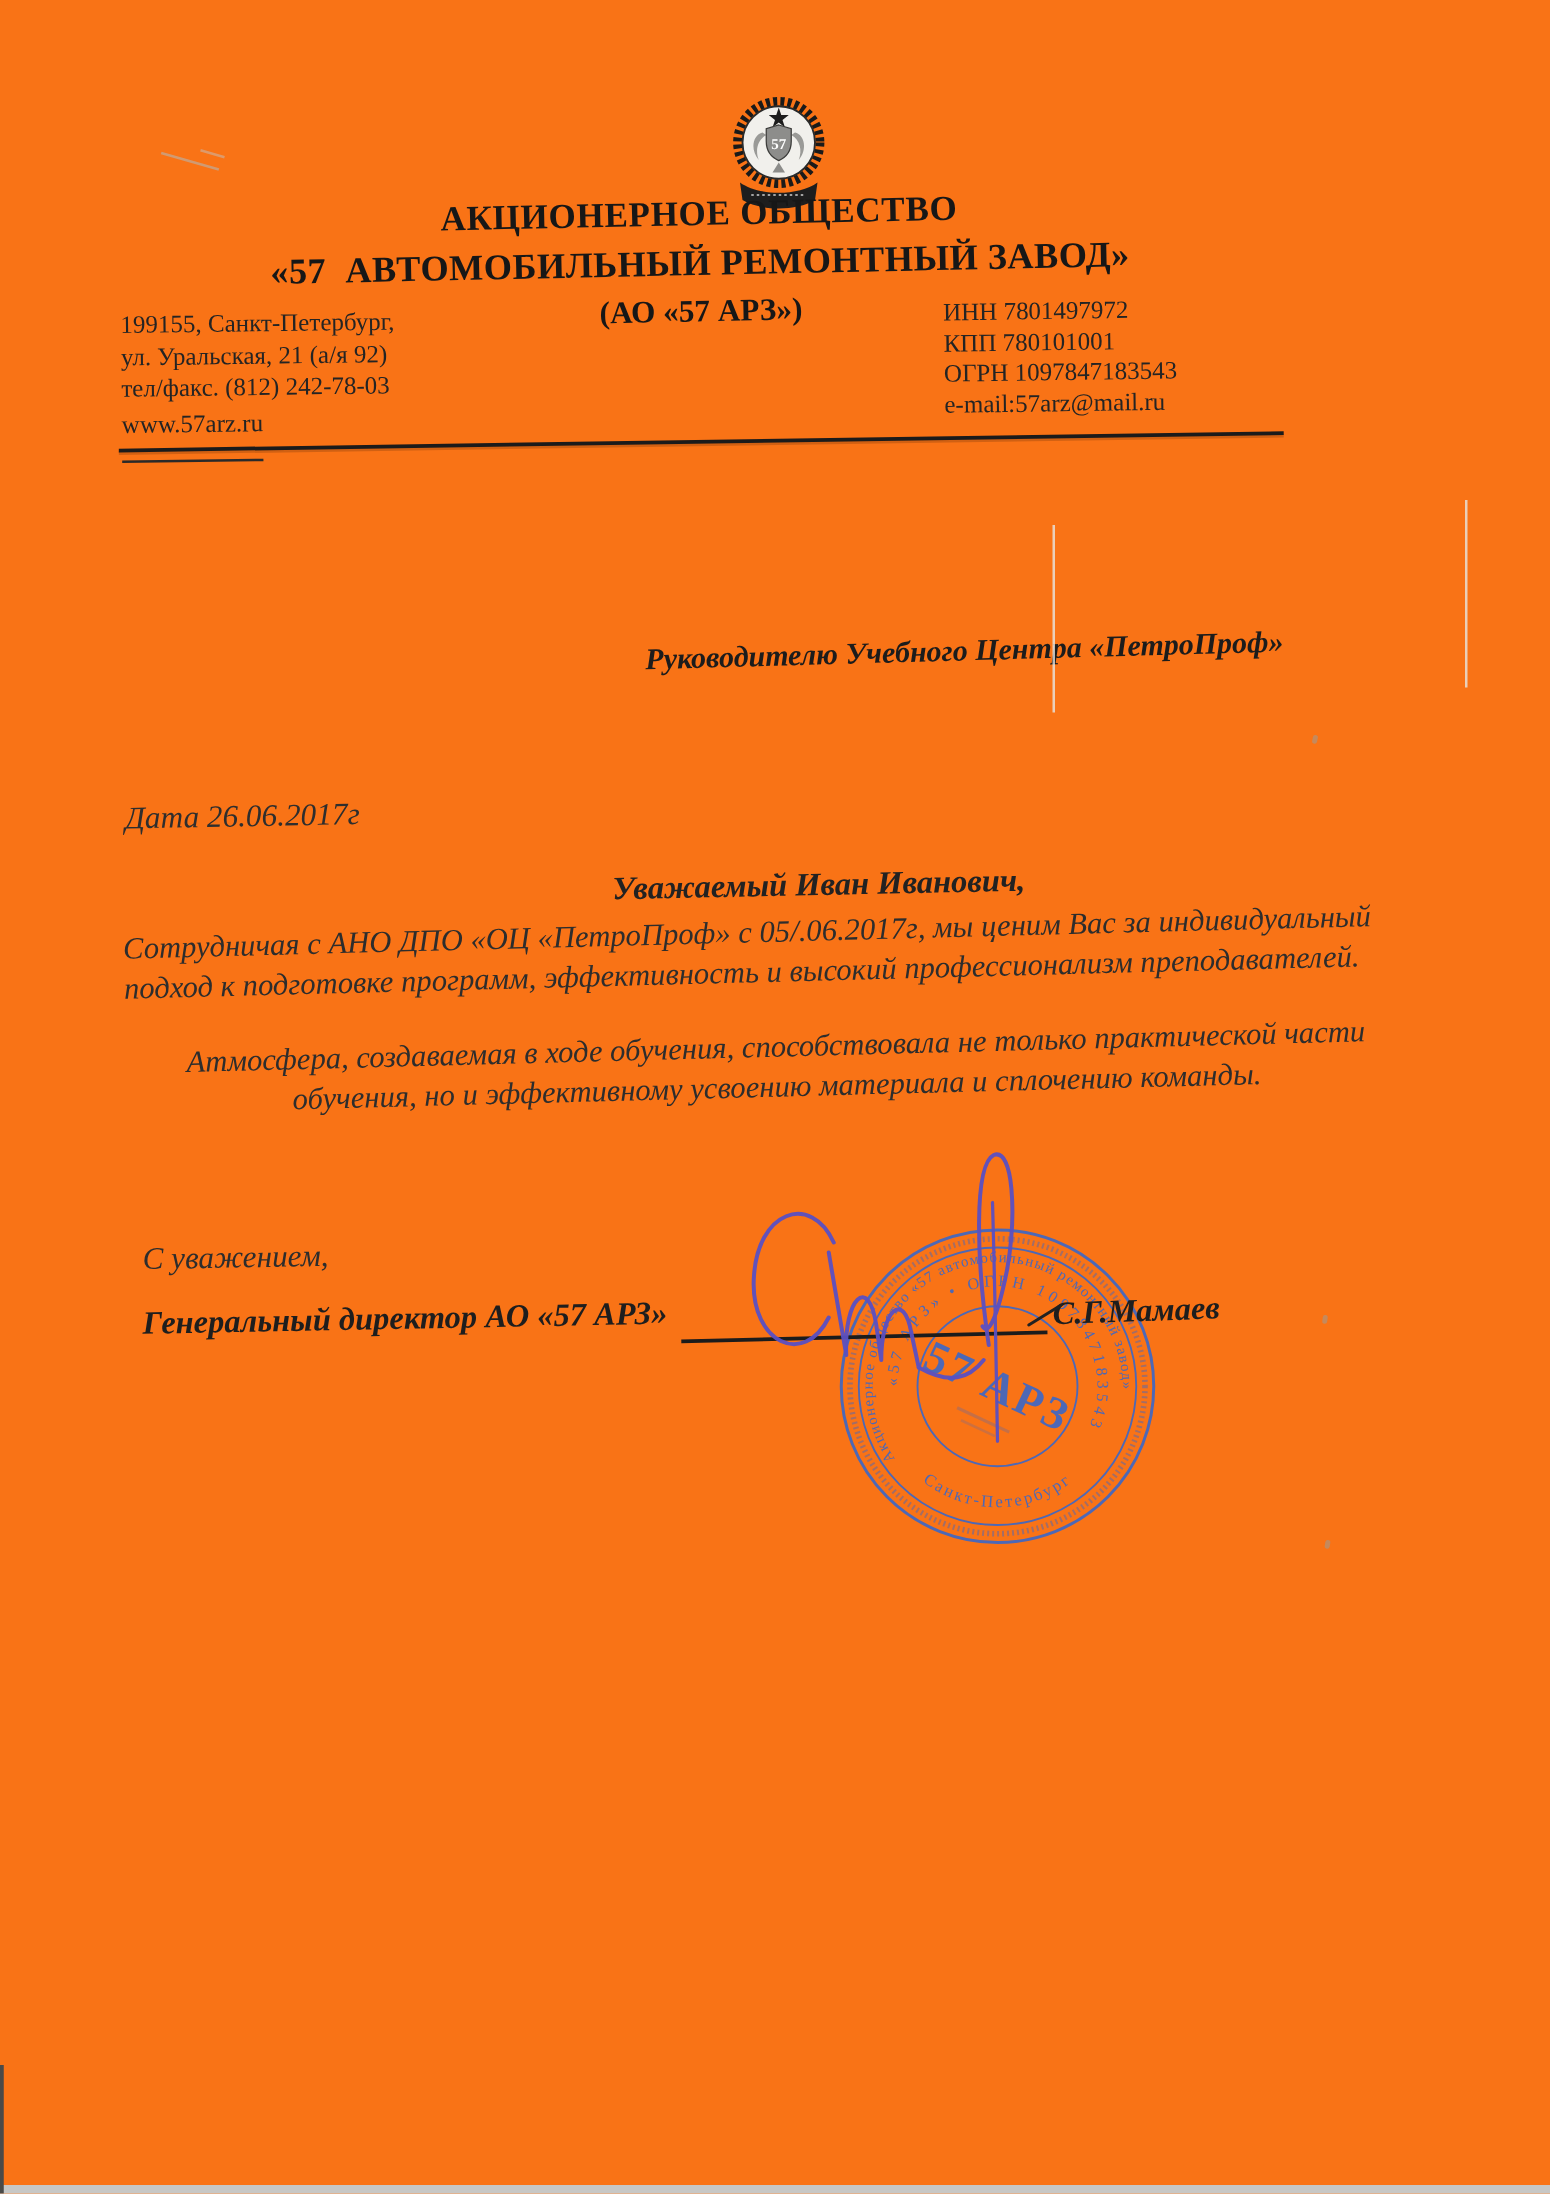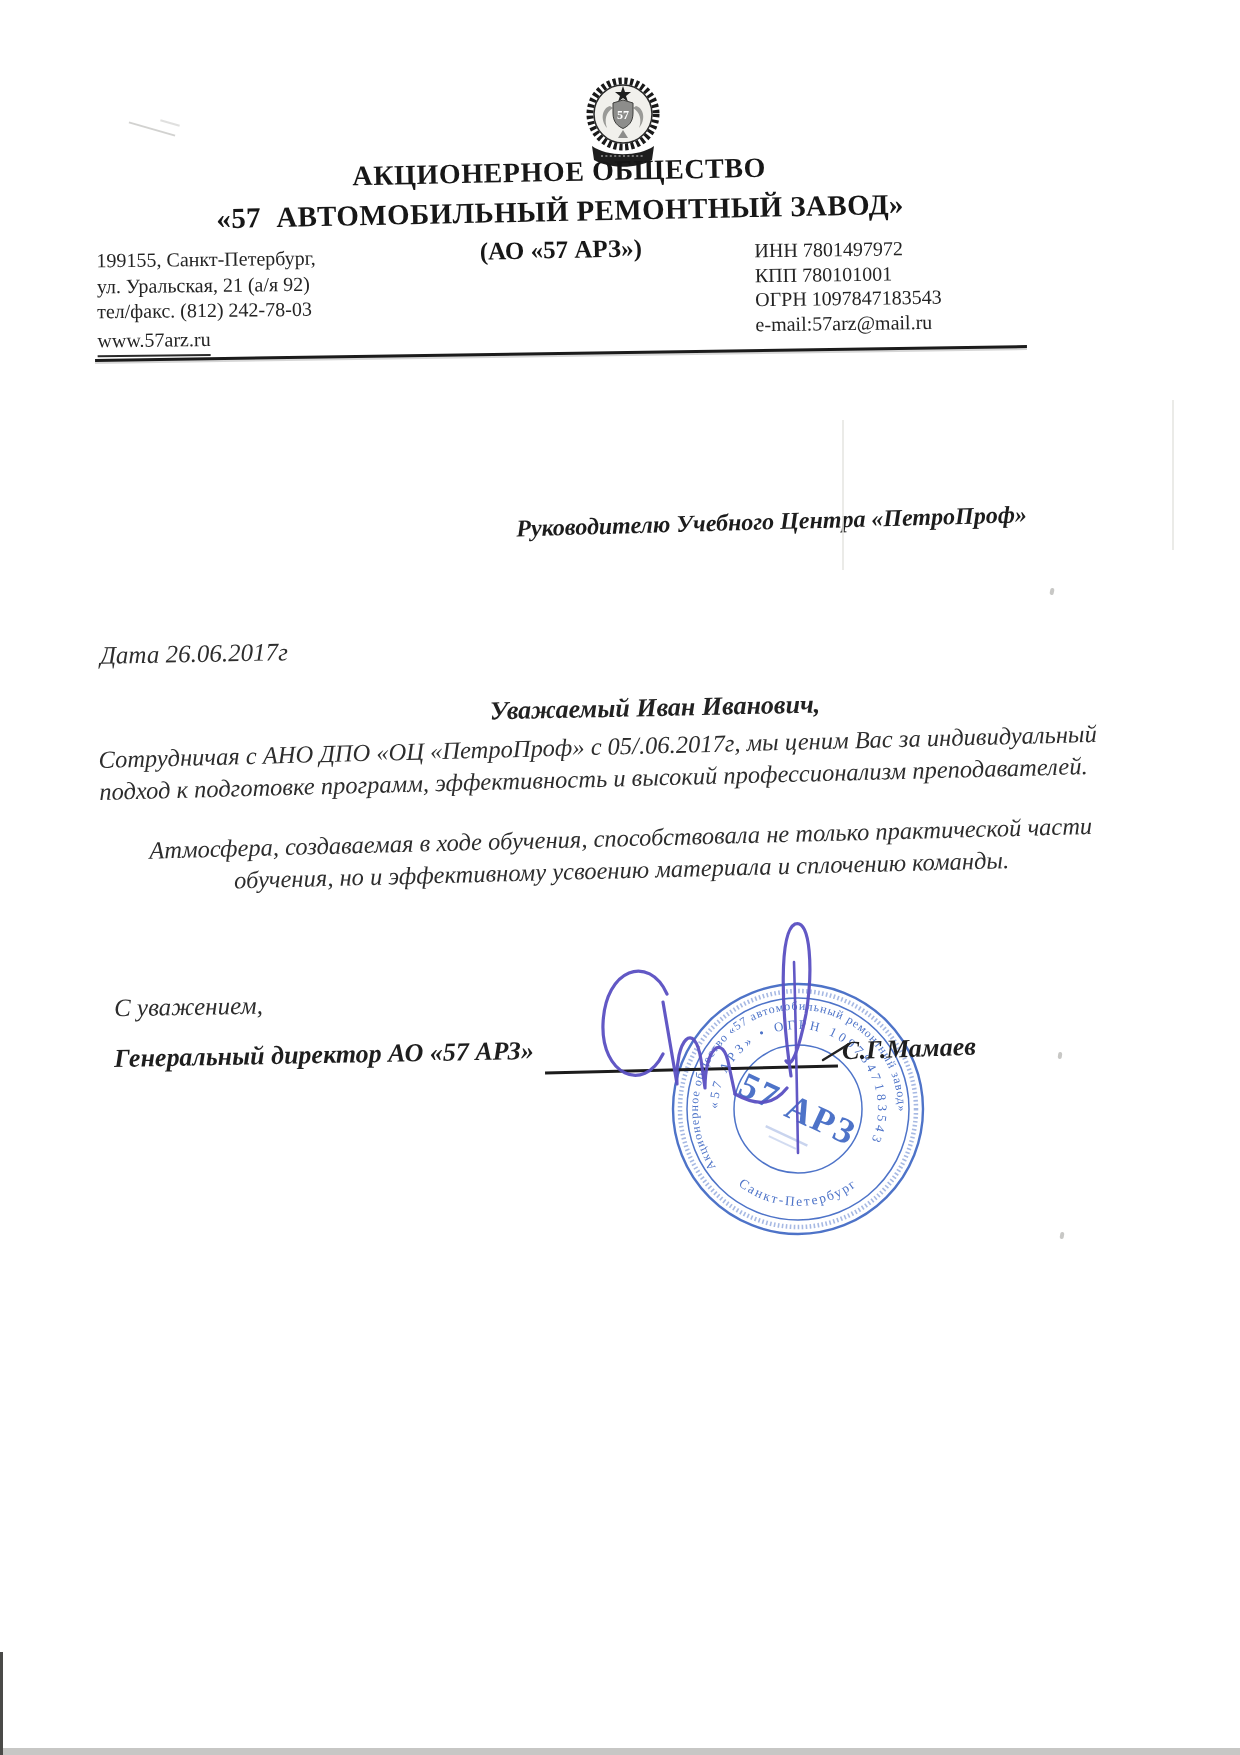--- a/index.html
+++ b/index.html
@@ -1,29 +1,29 @@
 <!DOCTYPE html>
 <html><head>
 <meta charset="utf-8">
 <style>
   html,body{margin:0;padding:0;background:#e9e9e7;}
   .page{
     position:relative;width:1240px;height:1755px;margin:0 auto;
-    background:#ffffff;overflow:hidden;
+    background:#f97316;overflow:hidden;
     font-family:"Liberation Serif","DejaVu Serif",serif;color:#1f1f1f;
   }
   .abs{position:absolute;}
   
   .org-block{left:150px;top:156px;width:820px;text-align:center;
     font-weight:bold;color:#171717;transform:rotate(-1.2deg);}
   .org1{font-size:28px;letter-spacing:.6px;}
   .org2{font-size:29px;letter-spacing:.4px;margin-top:7px;white-space:pre;}
   .org3{font-size:25px;margin-top:8px;}
   .addr{left:97px;top:247px;font-size:20px;line-height:25.5px;transform:rotate(-.7deg);color:#242424;}
-  .website{display:inline-block;margin-top:3px;border-bottom:2px solid #2a2a2a;padding-bottom:2px;}
+  .website{display:inline-block;margin-top:3px;border-bottom:2px solid #2a2a2a;padding-bottom:15px;}
   .reg{left:755px;top:237px;font-size:20px;line-height:24.5px;transform:rotate(-.8deg);color:#242424;}
   .rule{left:95px;top:352px;width:932px;height:3px;background:#1b1b1b;
     transform:rotate(-.85deg);box-shadow:0 2px 0 rgba(0,0,0,.16);}
   
   .recipient{left:395px;top:510px;width:632px;text-align:right;
     font-style:italic;font-weight:bold;font-size:24px;transform:rotate(-1.6deg);color:#1c1c1c;}
   .dateline{left:100px;top:640px;font-style:italic;font-size:25px;transform:rotate(-1.1deg);color:#2e2e2e;}
   .salutation{left:190px;top:693px;width:930px;text-align:center;
     font-style:italic;font-weight:bold;font-size:26px;transform:rotate(-1.2deg);color:#222;}
   .para{font-style:italic;font-size:24.5px;line-height:32px;color:#2d2d2d;}

